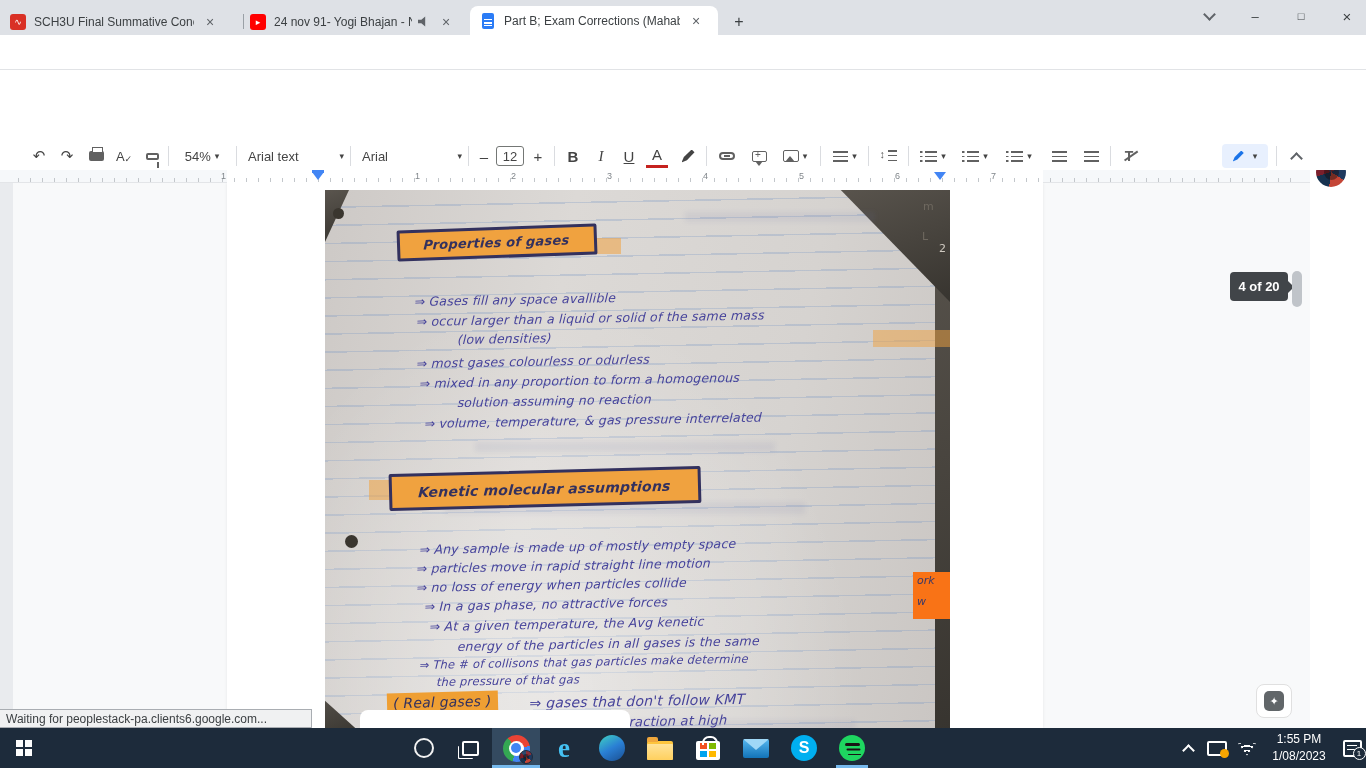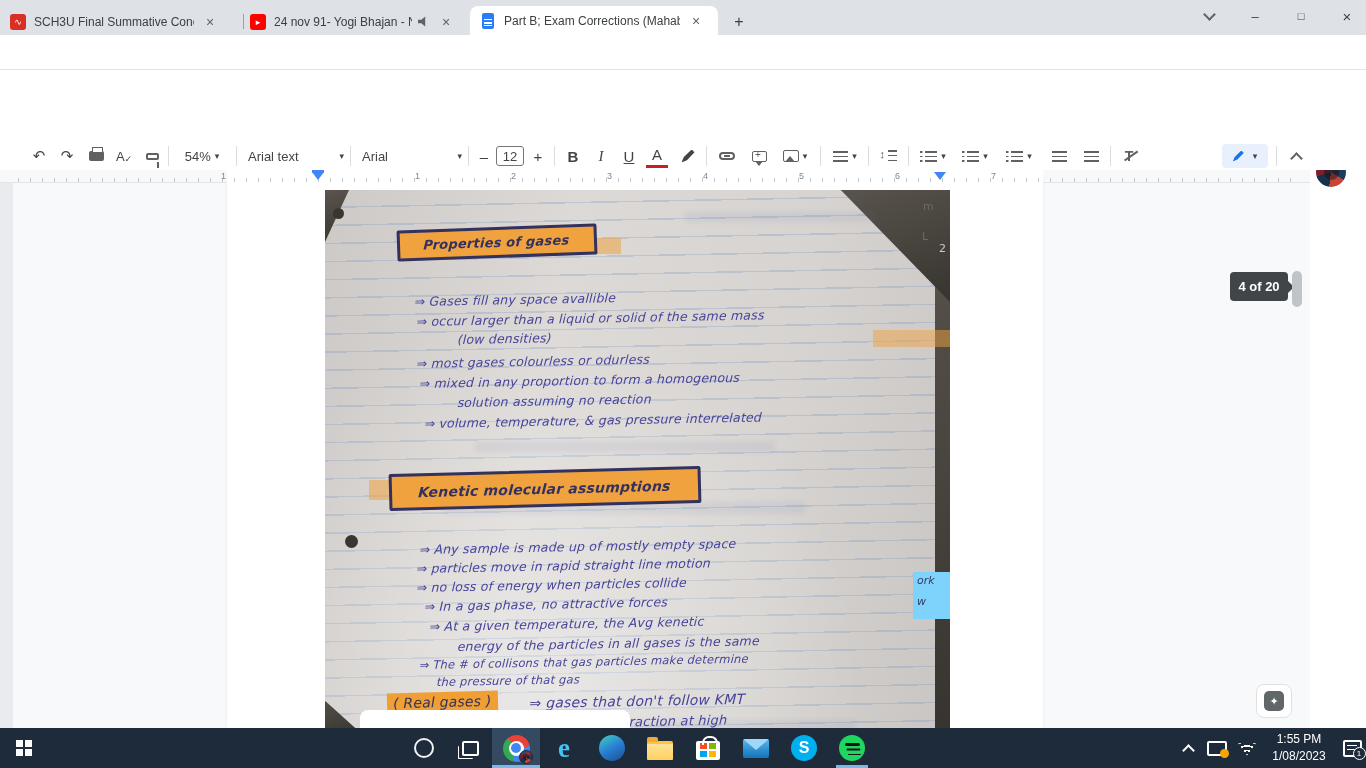--- a/index.html
+++ b/index.html
@@ -101,21 +101,21 @@
      radial-gradient(ellipse at 35% 92%,rgba(255,255,255,.4),transparent 55%),
      repeating-linear-gradient(178.9deg,transparent 0 16.6px,rgba(120,150,195,.30) 16.6px 18.1px),
      linear-gradient(100deg,#cdc9c6,#dcd9d6 35%,#d6d3d0 70%,#c9c5c2)}
   .darkshape{position:absolute;background:linear-gradient(160deg,#5a554e,#37342f)}
   .hole{position:absolute;border-radius:50%;background:#3a362f}
   .smudge{position:absolute;background:rgba(95,115,165,.09);filter:blur(2px)}
   .hw{position:absolute;font-family:"DejaVu Sans",sans-serif;font-style:italic;color:#46439b;font-size:12.5px;letter-spacing:.2px;white-space:nowrap;transform:rotate(-1.1deg) skewX(-4deg);transform-origin:left top}
   .hw-box{position:absolute;background:#f0a23f;border:3px solid #33315e;border-radius:2px;display:flex;align-items:center;justify-content:center}
   .hw-box .hw{position:static;transform:skewX(-5deg);color:#33315e;font-weight:bold}
   .orange-smear{position:absolute;background:rgba(240,162,63,.55)}
-  .side-tab{position:absolute;background:#7dd3fc;color:#3b3968;font-family:"DejaVu Sans",sans-serif;font-style:italic;font-size:11px;overflow:hidden}
+  .side-tab{position:absolute;background:#f97316;color:#3b3968;font-family:"DejaVu Sans",sans-serif;font-style:italic;font-size:11px;overflow:hidden}
   .mark{position:absolute;font-family:"DejaVu Sans",sans-serif;font-size:11px;color:#6e685f}
   #realhl{position:absolute;background:#ef9f33;padding:1px 6px;transform:rotate(-1.5deg)}
   
   #pagetip{position:absolute;left:1230px;top:272px;width:58px;height:29px;background:#414549;border-radius:4px;color:#fff;font-size:13px;font-weight:bold;display:flex;align-items:center;justify-content:center;z-index:5}
   #pagetip::after{content:"";position:absolute;right:-6px;top:9px;border-top:6px solid transparent;border-bottom:6px solid transparent;border-left:6px solid #414549}
   #sthumb{position:absolute;left:1292px;top:271px;width:10px;height:36px;background:#c0c4c9;border-radius:5px;z-index:5}
   #explorebtn{position:absolute;left:1256px;top:684px;width:36px;height:34px;background:#fff;border:1px solid #e0e0e0;border-radius:8px;display:flex;align-items:center;justify-content:center;z-index:5}
   #explorebtn .inner{width:20px;height:20px;background:#616669;border-radius:5px;color:#fff;font-size:11px;display:flex;align-items:center;justify-content:center}
   #popupfrag{position:absolute;left:360px;top:710px;width:270px;height:18px;background:#fff;border-radius:8px 8px 0 0;z-index:6}
   #statusbubble{position:absolute;left:0;top:709px;width:312px;height:19px;background:#f0f1f2;border:1px solid #a9adb2;border-left:none;font-size:12px;color:#3c4043;display:flex;align-items:center;padding-left:6px;z-index:7}
@@ -454,20 +454,23 @@
       </div>
     </div>
   </div>
 
   <div id="pagetip">4 of 20</div>
   <div id="sthumb"></div>
   <div id="explorebtn">
     <span class="inner">✦</span>
   </div>
   <div id="popupfrag"></div>
+  <div id="statusbubble">
+    <span>Waiting for peoplestack-pa.clients6.google.com...</span>
+  </div>
 
 
   <div id="taskbar">
     <div id="startbtn">
       <div class="winlogo">
           <div></div>
           <div></div>
           <div></div>
           <div></div>
         </div>

